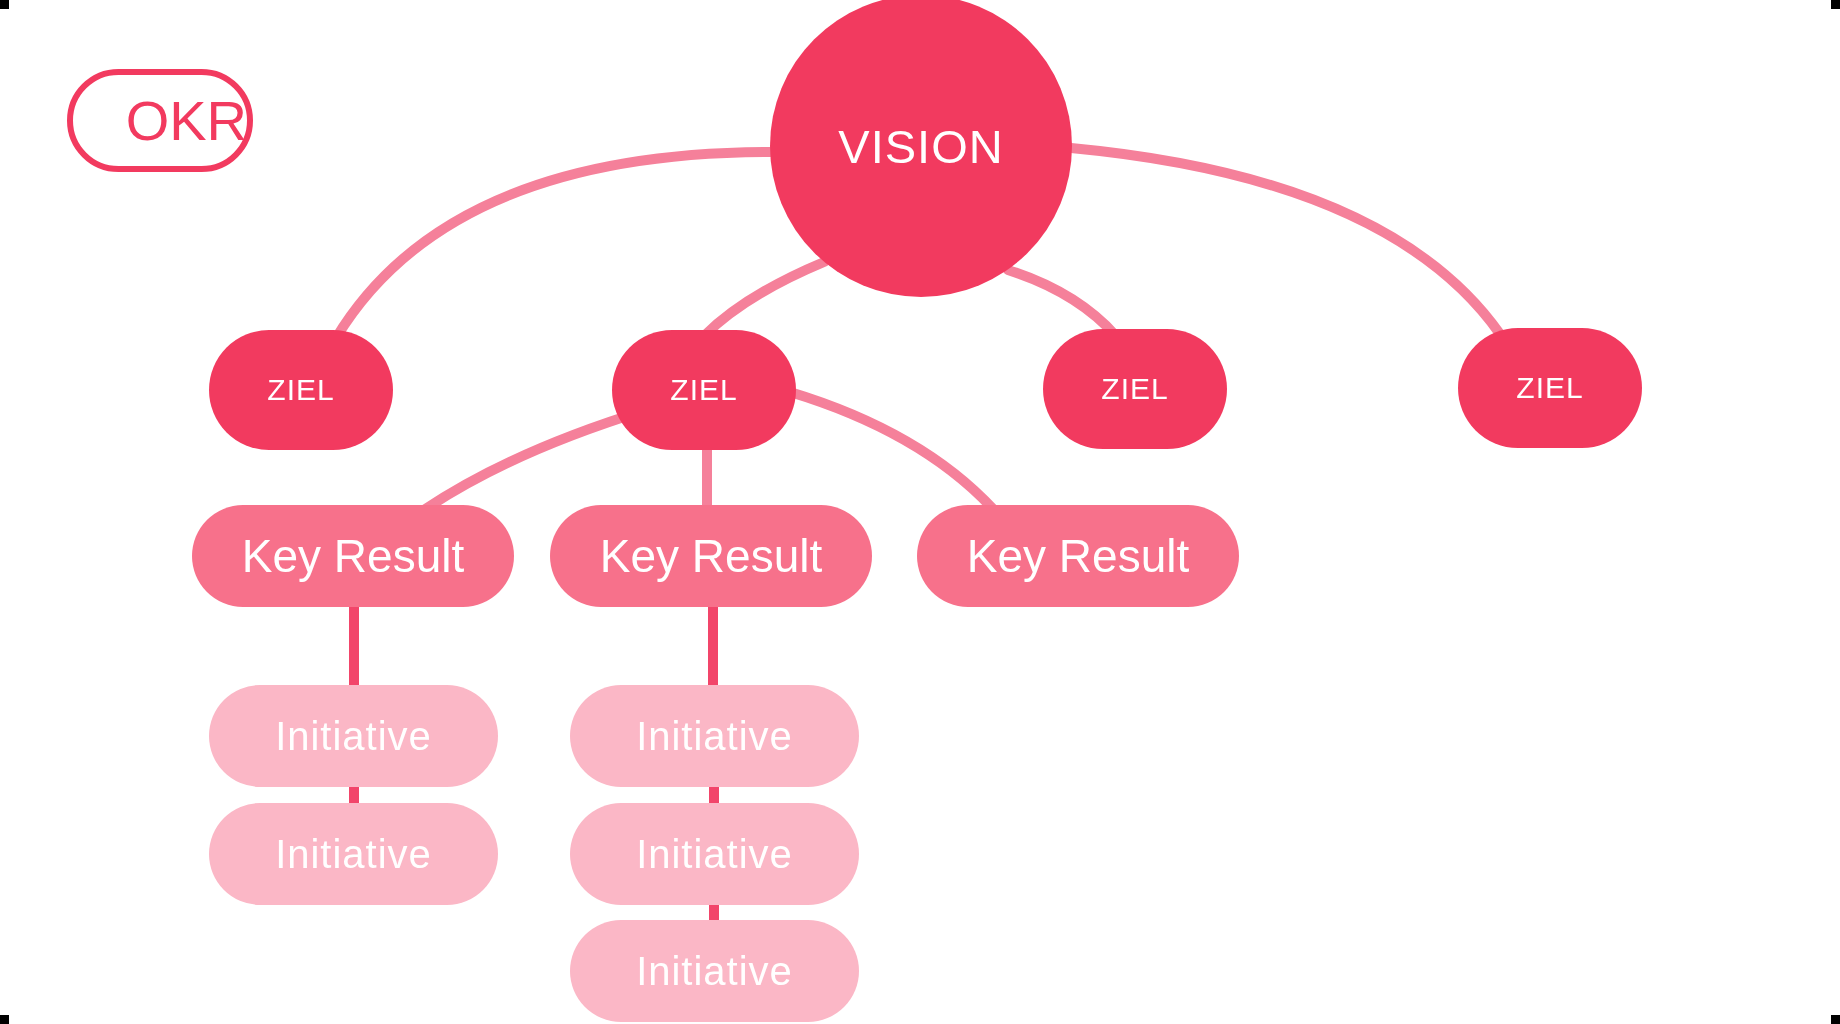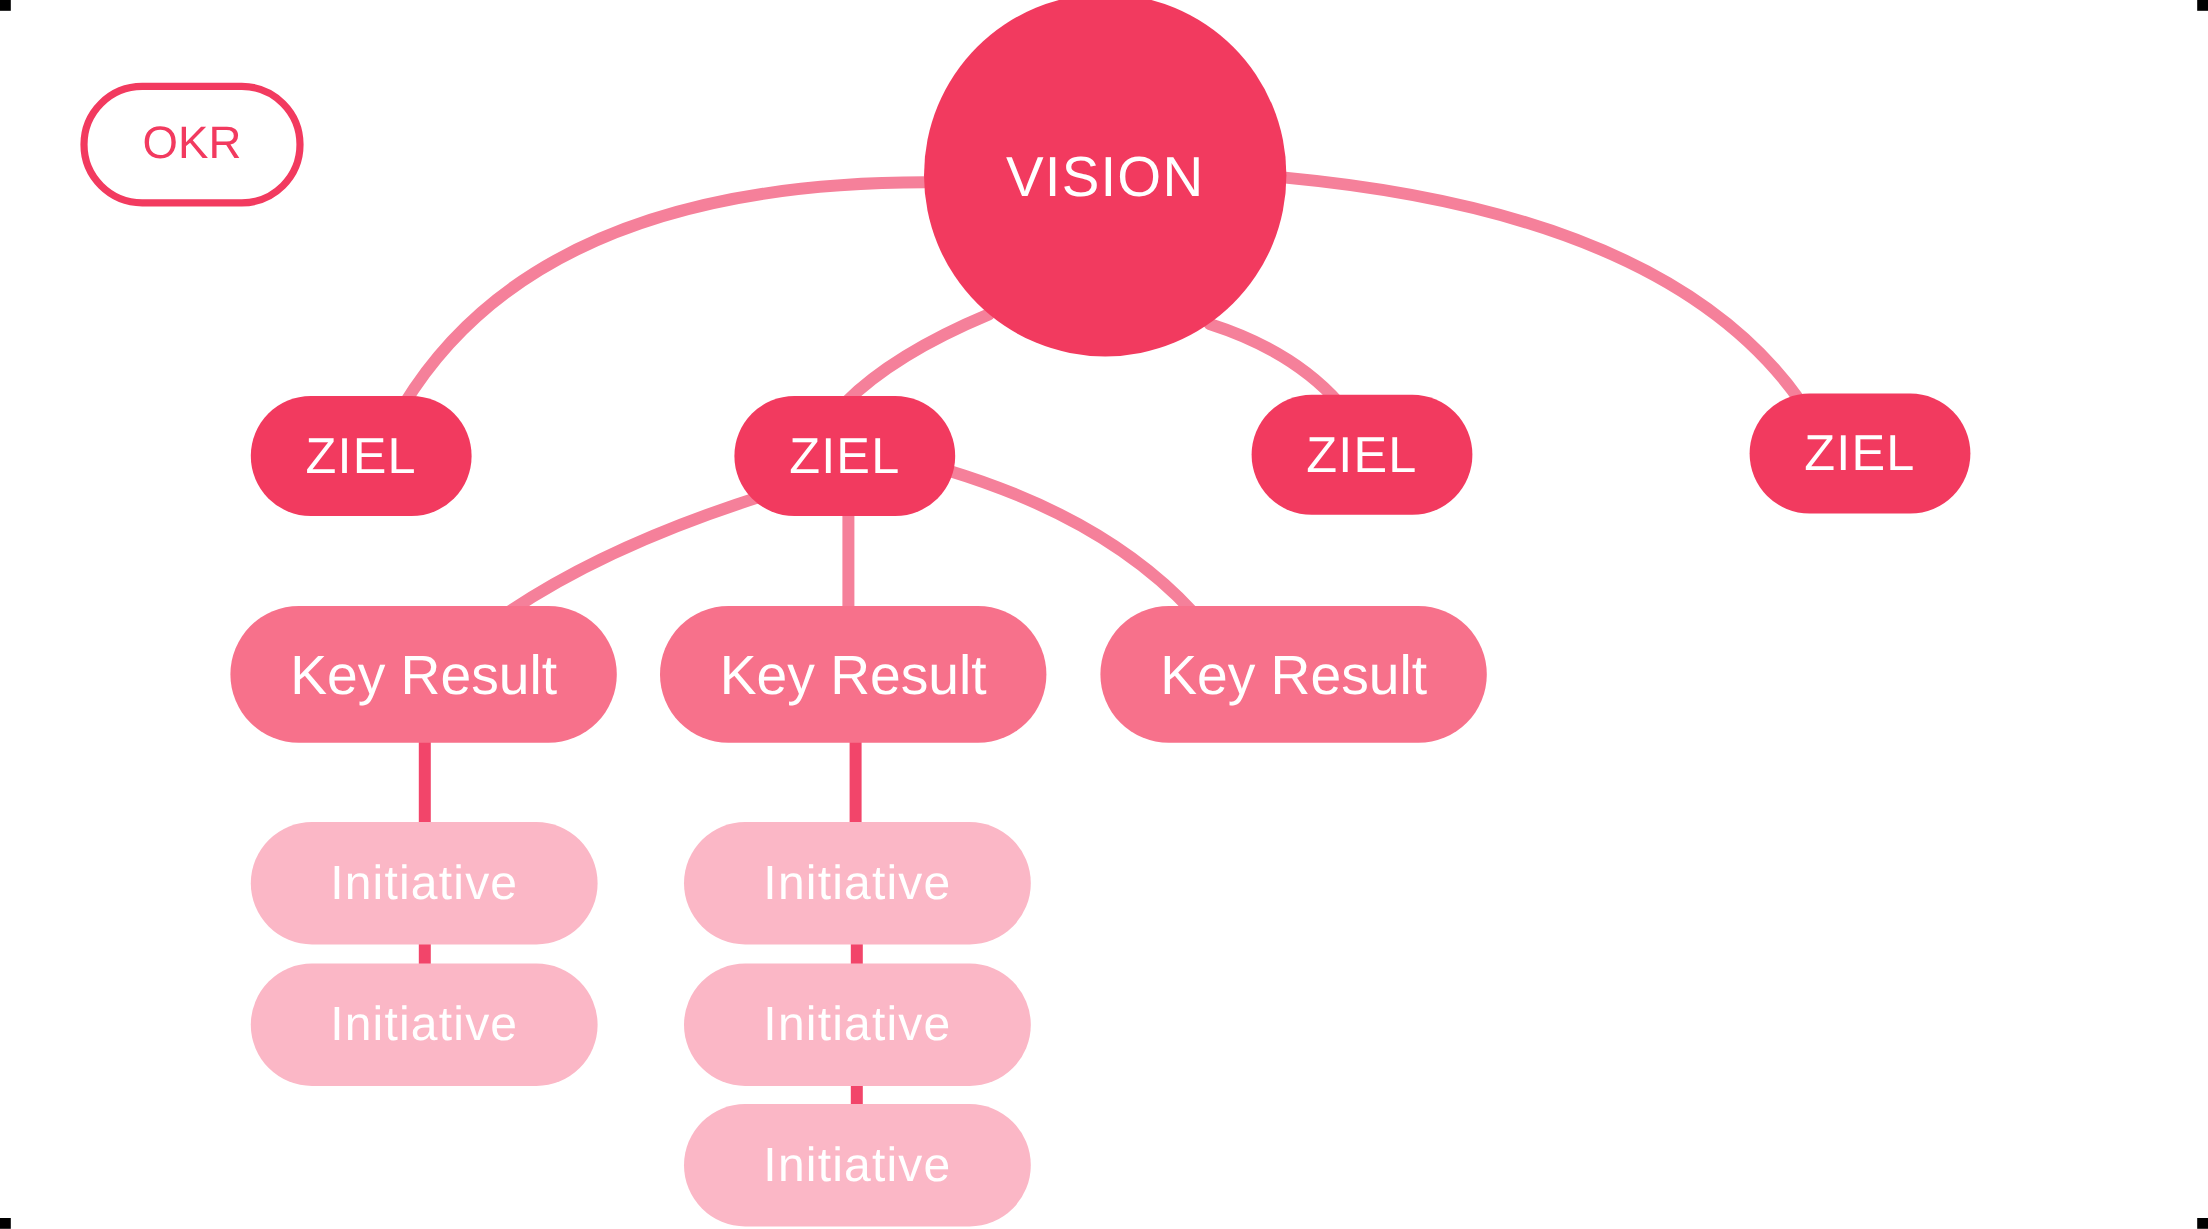--- a/index.html
+++ b/index.html
@@ -51,32 +51,32 @@
   .vision {
     left: 770px; top: -5px;
     width: 302px; height: 302px;
     border-radius: 50%;
     background: var(--primary, #f23a5f);
     font-size: 47px;
     letter-spacing: 1px;
   }
 
   .goal {
-    width: 184px; height: 100px;
+    width: 184px; height: 120px;
     background: var(--primary, #f23a5f);
-    font-size: 42px;
+    font-size: 30px;
     letter-spacing: 1px;
   }
   .goal-1 { left: 209px;  top: 330px; }
   .goal-2 { left: 612px;  top: 330px; }
   .goal-3 { left: 1043px; top: 329px; }
   .goal-4 { left: 1458px; top: 328px; }
 
   .kr {
-    width: 322px; height: 114px;
+    width: 322px; height: 102px;
     background: var(--key-result, #f7718b);
     font-size: 46px;
   }
   .kr-1 { left: 192px; top: 505px; }
   .kr-2 { left: 550px; top: 505px; }
   .kr-3 { left: 917px; top: 505px; }
 
   .init {
     width: 289px; height: 102px;
     background: var(--initiative, #fbb7c6);
@@ -93,23 +93,23 @@
   .badge {
     position: absolute;
     left: 67px; top: 69px;
     width: 186px; height: 103px;
     box-sizing: border-box;
     border: 6px solid var(--primary, #f23a5f);
     border-radius: 999px;
     background: var(--background, #ffffff);
     display: flex;
     align-items: center;
-    justify-content: center;
+    justify-content: flex-end;
     color: var(--primary, #f23a5f);
-    font-size: 38px;
+    font-size: 56px;
     font-weight: 500;
     z-index: 2;
   }
 
   
   .mark {
     position: absolute;
     width: 9px; height: 9px;
     background: var(--corner-mark, #000000);
     z-index: 3;

